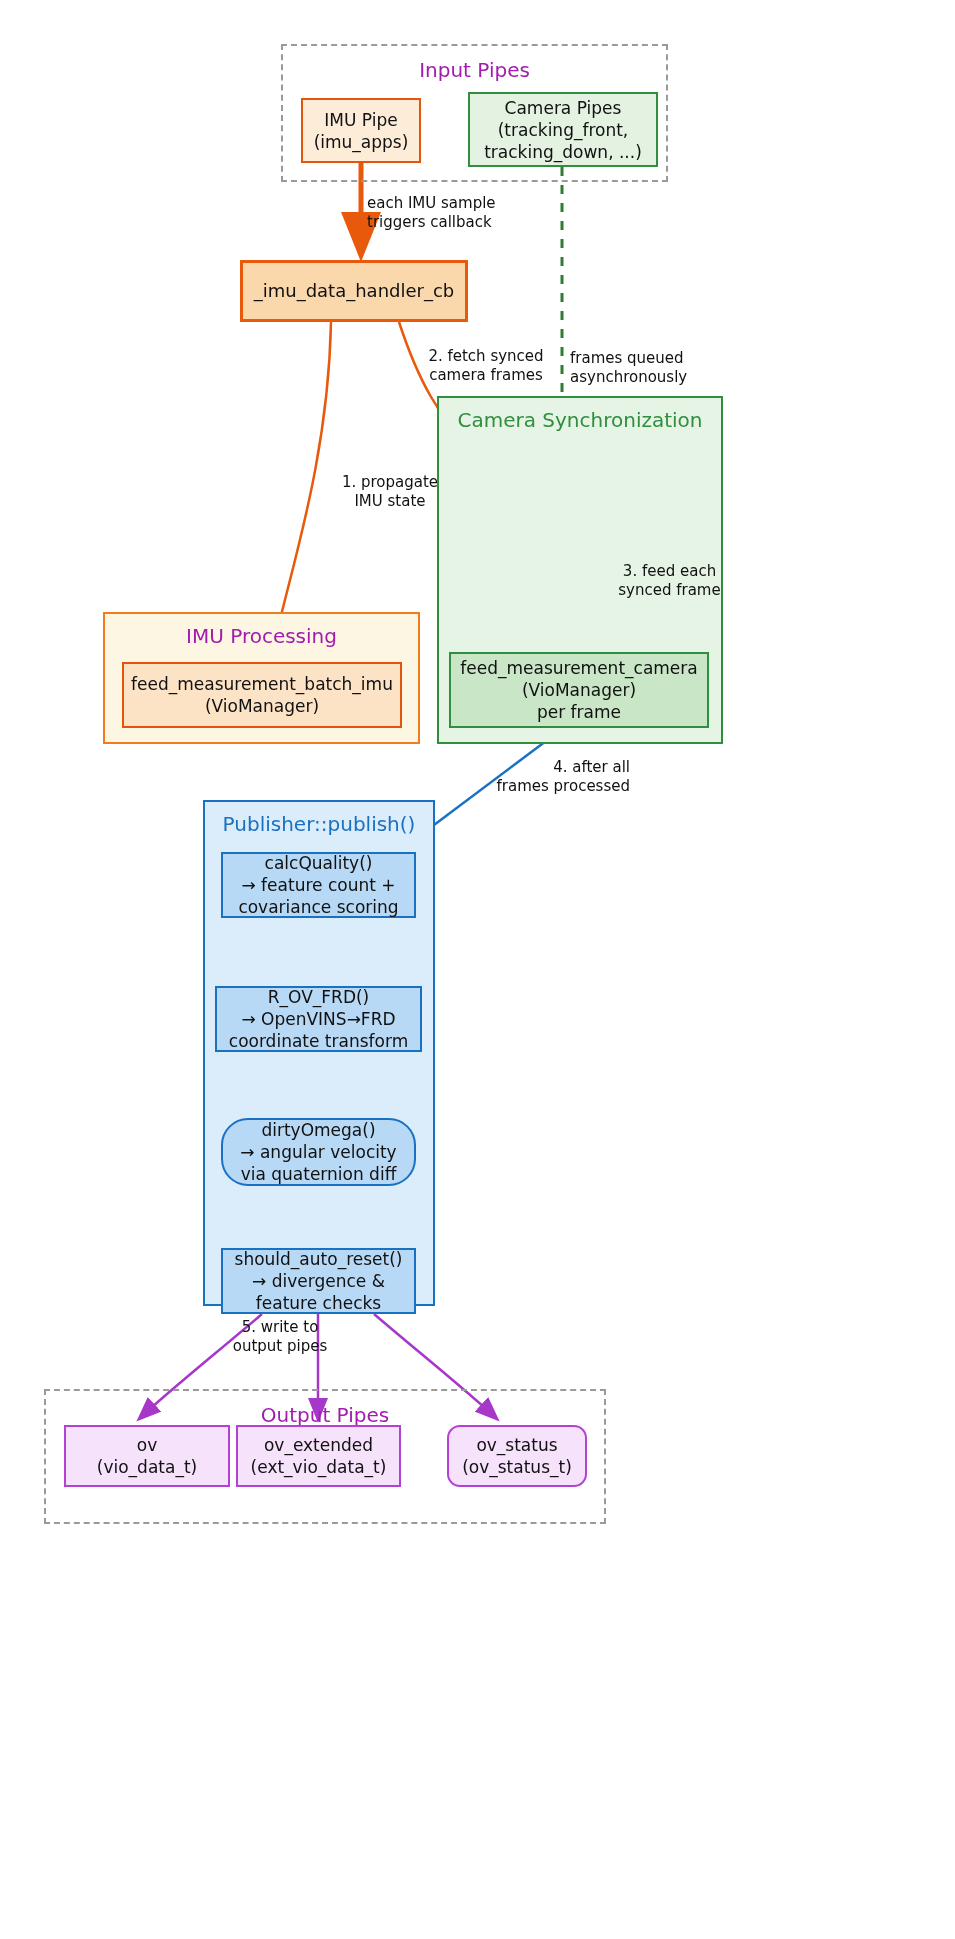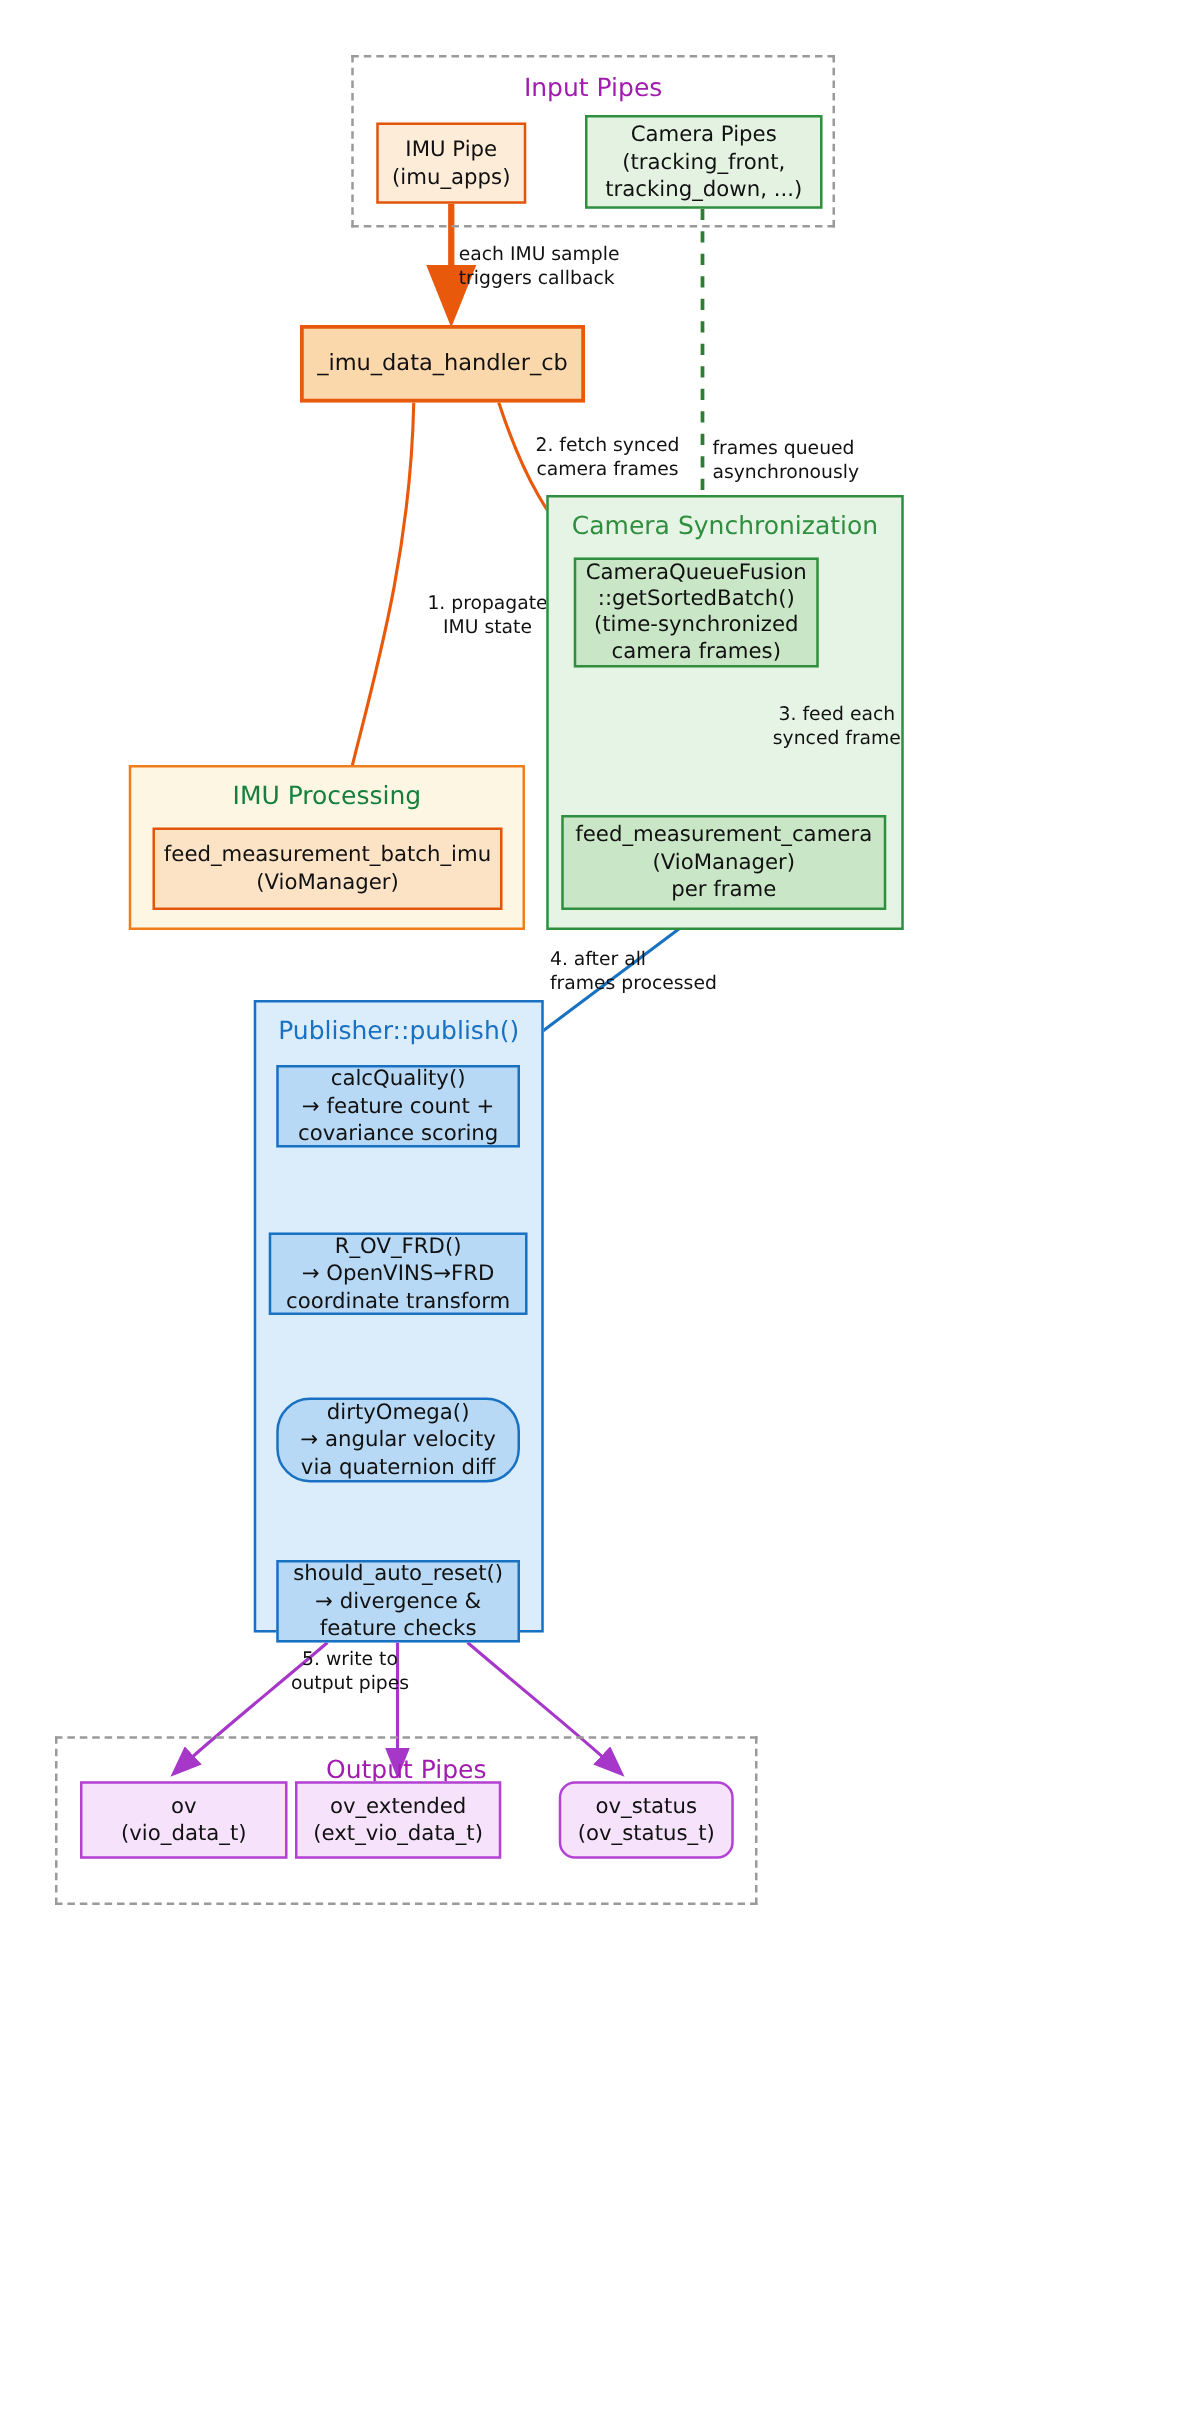--- a/index.html
+++ b/index.html
@@ -55,21 +55,21 @@
     border: 2px dashed #9a9a9a;
     background: transparent;
   }
   .title-grey { color: #a21caf; }
 
   
   .cluster-orange {
     border: 2px solid #ef7d1a;
     background: #fdf6e3;
   }
-  .title-orange { color: #15803d; }
+  .title-orange { color: #a21caf; }
   .node-orange {
     border: 2px solid #e1560c;
     background: #fde3c6;
   }
   .node-orange-light {
     border: 2px solid #e1560c;
     background: #fdecd8;
     justify-content: center;
   }
   .node-orange-strong {
@@ -190,46 +190,40 @@
   <div class="edge-label" style="left:396px; top:347px; width:180px; text-align:center;">2. fetch synced
 camera frames</div>
 
   <div class="edge-label" style="left:310px; top:473px; width:160px; text-align:center;">1. propagate
 IMU state</div>
 
   <div class="cluster cluster-green" style="left:437px; top:396px; width:286px; height:348px;">
     <div class="cluster-title title-green" style="top:10px;">Camera Synchronization</div>
   </div>
 
-  <div class="node node-green-mid" style="left:459px; top:446px; width:196px; height:88px;">
-    <span style="white-space:pre-line; line-height:21px;">CameraQueueFusion
-::getSortedBatch()
-(time-synchronized
-camera frames)</span>
-  </div>
 
   <div class="edge-label" style="left:592px; top:562px; width:155px; text-align:center;">3. feed each
 synced frame</div>
 
   <div class="node node-green-mid" style="left:449px; top:652px; width:260px; height:76px;">
     <span style="white-space:pre-line;">feed_measurement_camera
 (VioManager)
 per frame</span>
   </div>
 
   <div class="cluster cluster-orange" style="left:103px; top:612px; width:317px; height:132px;">
     <div class="cluster-title title-orange" style="top:10px;">IMU Processing</div>
   </div>
 
   <div class="node node-orange" style="left:122px; top:662px; width:280px; height:66px;">
     <span style="white-space:pre-line;">feed_measurement_batch_imu
 (VioManager)</span>
   </div>
 
-  <div class="edge-label" style="left:440px; top:758px; width:190px; text-align:left;">4. after all
+  <div class="edge-label" style="left:440px; top:758px; width:190px; text-align:right;">4. after all
 frames processed</div>
 
   <div class="cluster cluster-blue" style="left:203px; top:800px; width:232px; height:506px;">
     <div class="cluster-title title-blue" style="top:10px;">Publisher::publish()</div>
   </div>
 
   <div class="node node-blue" style="left:221px; top:852px; width:195px; height:66px;">
     <span style="white-space:pre-line;">calcQuality()
 → feature count +
 covariance scoring</span>

